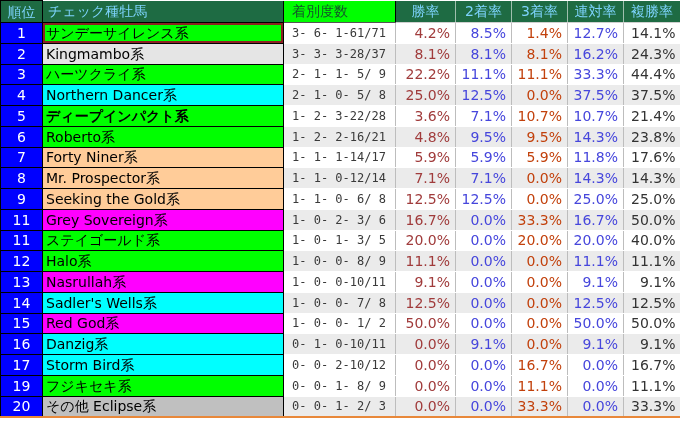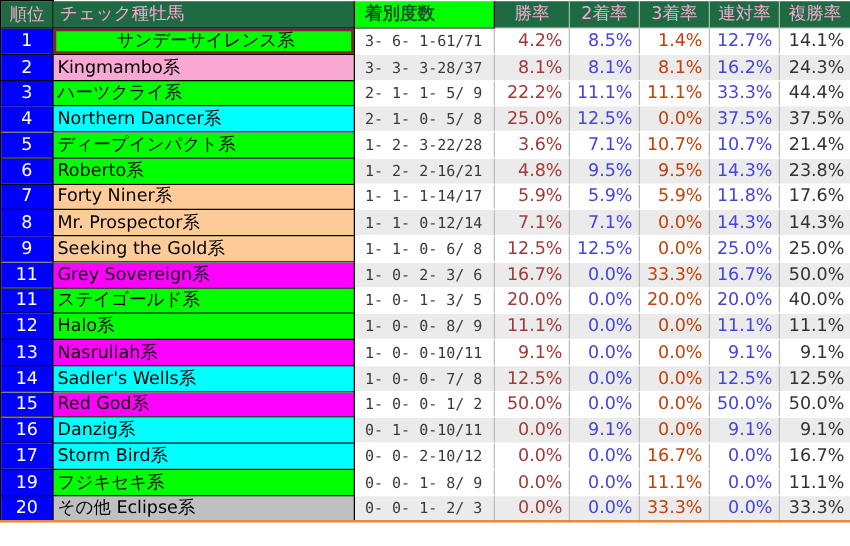--- a/index.html
+++ b/index.html
@@ -5,24 +5,24 @@
   html,body{margin:0;padding:0;width:680px;height:437px;overflow:hidden;
     font-family:"DejaVu Sans","Liberation Sans",sans-serif;background:#fff;}
   table{width:680px;border-collapse:collapse;table-layout:fixed;}
   col.c-rank{width:42px}col.c-name{width:241px}col.c-counts{width:112px}
   col.c-win{width:60px}col.c-p2{width:56px}col.c-p3{width:56px}
   col.c-pair{width:56px}col.c-show{width:57px}
   thead tr{height:22px}
   tbody tr{height:20.75px}
   th,td{font-weight:normal;font-size:14px;line-height:1;padding:0;overflow:hidden;white-space:nowrap}
   
-  th.h-dark{background:#1E6B43;color:#f9a8d4;border-right:1px solid #9fbfae;border-bottom:1px solid #cfcfcf;text-align:center}
+  th.h-dark{background:#1E6B43;color:#7dd3fc;border-right:1px solid #9fbfae;border-bottom:1px solid #cfcfcf;text-align:center}
   th.h-rank{border:1px solid #000;border-right:1px solid #000}
   th.h-name{text-align:left;padding-left:5px;border-right:1px solid #000;border-bottom:1px solid #000}
-  th.h-counts{background:#00FF00;color:#14532a;text-align:left;padding-left:8px;border-right:1px solid #000;border-bottom:1px solid #555;font-weight:bold}
+  th.h-counts{background:#00FF00;color:#14532a;text-align:left;padding-left:8px;border-right:1px solid #000;border-bottom:1px solid #555;font-weight:normal}
   
   td.rank{background:#0000FF;color:#fff;text-align:center;border:1px solid #000;font-size:14px}
   td.name{border:1px solid #000;padding-left:3px;color:#000;font-size:14px}
   td.name.selected{box-shadow:inset 0 0 0 2px #8B2222}
   td.counts{font-family:"DejaVu Sans Mono","Liberation Mono",monospace;font-size:12px;color:#3a3a3a;
     padding-left:8px;white-space:pre;border-left:1px solid #000;border-right:1px solid #bdbdbd;border-bottom:1px solid #fff}
   td.pct{text-align:right;padding-right:5px;border-right:1px solid #bdbdbd;border-bottom:1px solid #fff}
   td.show{border-right:none}
   tr.even td.counts,tr.even td.pct{background:#EBEBEB}
   tr.odd td.counts,tr.odd td.pct{background:#FFFFFF}
@@ -54,31 +54,31 @@
       <th class="h-dark">勝率</th>
       <th class="h-dark">2着率</th>
       <th class="h-dark">3着率</th>
       <th class="h-dark">連対率</th>
       <th class="h-dark">複勝率</th>
     </tr>
   </thead>
   <tbody id="rows">
       <tr class="odd">
     <td class="rank">1</td>
-    <td class="name selected" style="background: rgb(0, 255, 0); text-align: center;">サンデーサイレンス系</td>
+    <td class="name selected" style="background: rgb(0, 255, 0);">サンデーサイレンス系</td>
     <td class="counts">3- 6- 1-61/71</td>
     <td class="pct win">4.2%</td>
     <td class="pct p2">8.5%</td>
     <td class="pct p3">1.4%</td>
     <td class="pct pair">12.7%</td>
     <td class="pct show">14.1%</td>
   </tr>
       <tr class="even">
     <td class="rank">2</td>
-    <td class="name" style="background: #f9a8d4;">Kingmambo系</td>
+    <td class="name" style="background: #e5e5e5;">Kingmambo系</td>
     <td class="counts">3- 3- 3-28/37</td>
     <td class="pct win">8.1%</td>
     <td class="pct p2">8.1%</td>
     <td class="pct p3">8.1%</td>
     <td class="pct pair">16.2%</td>
     <td class="pct show">24.3%</td>
   </tr>
       <tr class="odd">
     <td class="rank">3</td>
     <td class="name" style="background: rgb(0, 255, 0);">ハーツクライ系</td>
@@ -94,21 +94,21 @@
     <td class="name" style="background: rgb(0, 255, 255);">Northern Dancer系</td>
     <td class="counts">2- 1- 0- 5/ 8</td>
     <td class="pct win">25.0%</td>
     <td class="pct p2">12.5%</td>
     <td class="pct p3">0.0%</td>
     <td class="pct pair">37.5%</td>
     <td class="pct show">37.5%</td>
   </tr>
       <tr class="odd">
     <td class="rank">5</td>
-    <td class="name" style="background: rgb(0, 255, 0);">ディープインパクト系</td>
+    <td class="name" style="background: rgb(0, 255, 0); font-weight: bold;">ディープインパクト系</td>
     <td class="counts">1- 2- 3-22/28</td>
     <td class="pct win">3.6%</td>
     <td class="pct p2">7.1%</td>
     <td class="pct p3">10.7%</td>
     <td class="pct pair">10.7%</td>
     <td class="pct show">21.4%</td>
   </tr>
       <tr class="even">
     <td class="rank">6</td>
     <td class="name" style="background: rgb(0, 255, 0);">Roberto系</td>

